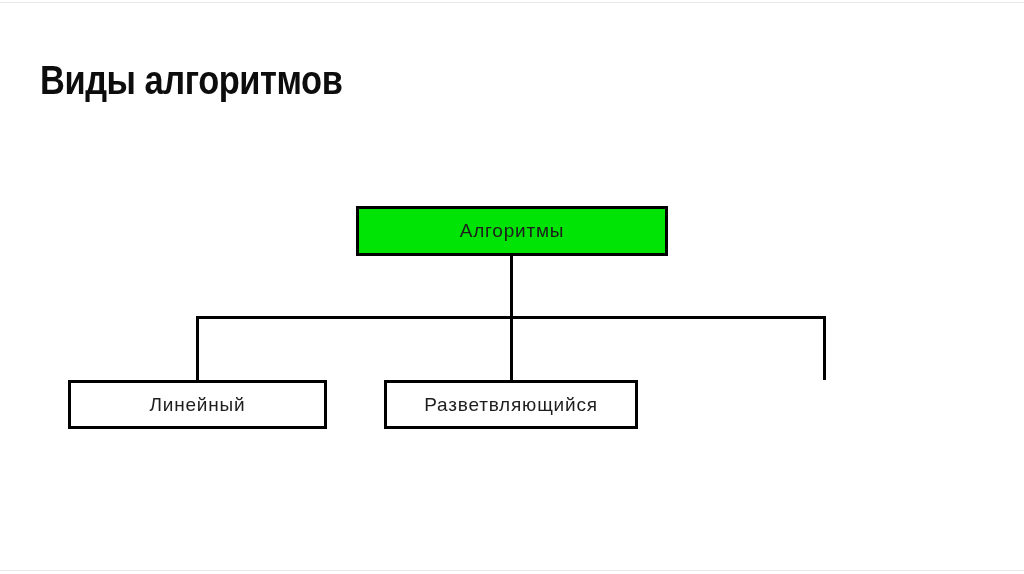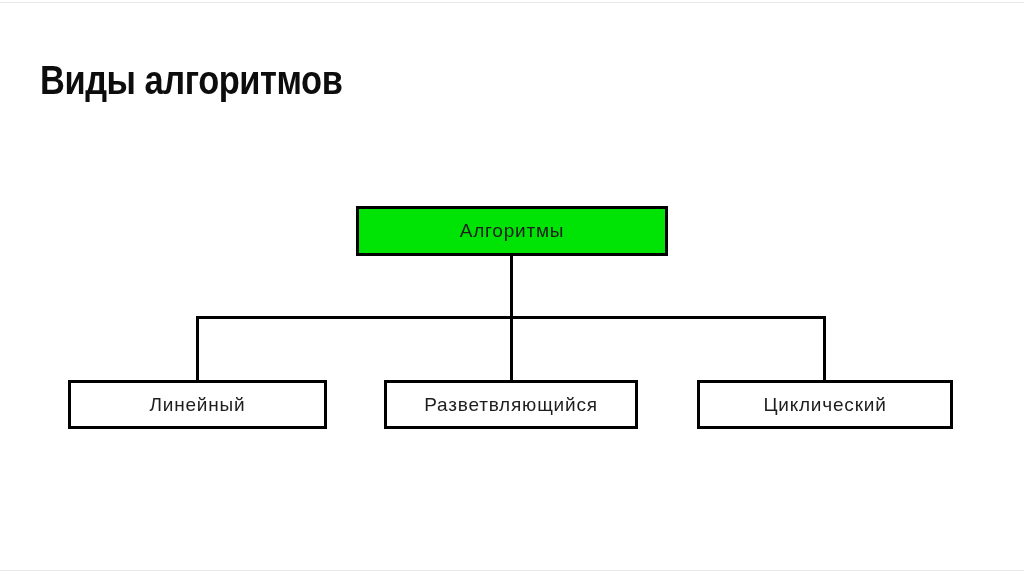--- a/index.html
+++ b/index.html
@@ -93,17 +93,14 @@
   </div>
 
   <div class="node root">
     <span>Алгоритмы</span>
   </div>
 
   <div class="node child middle">
     <span>Разветвляющийся</span>
   </div>
 
-  <div class="node child right">
-    <span>Циклический</span>
-  </div>
 
 </div>
 
 </body></html>

